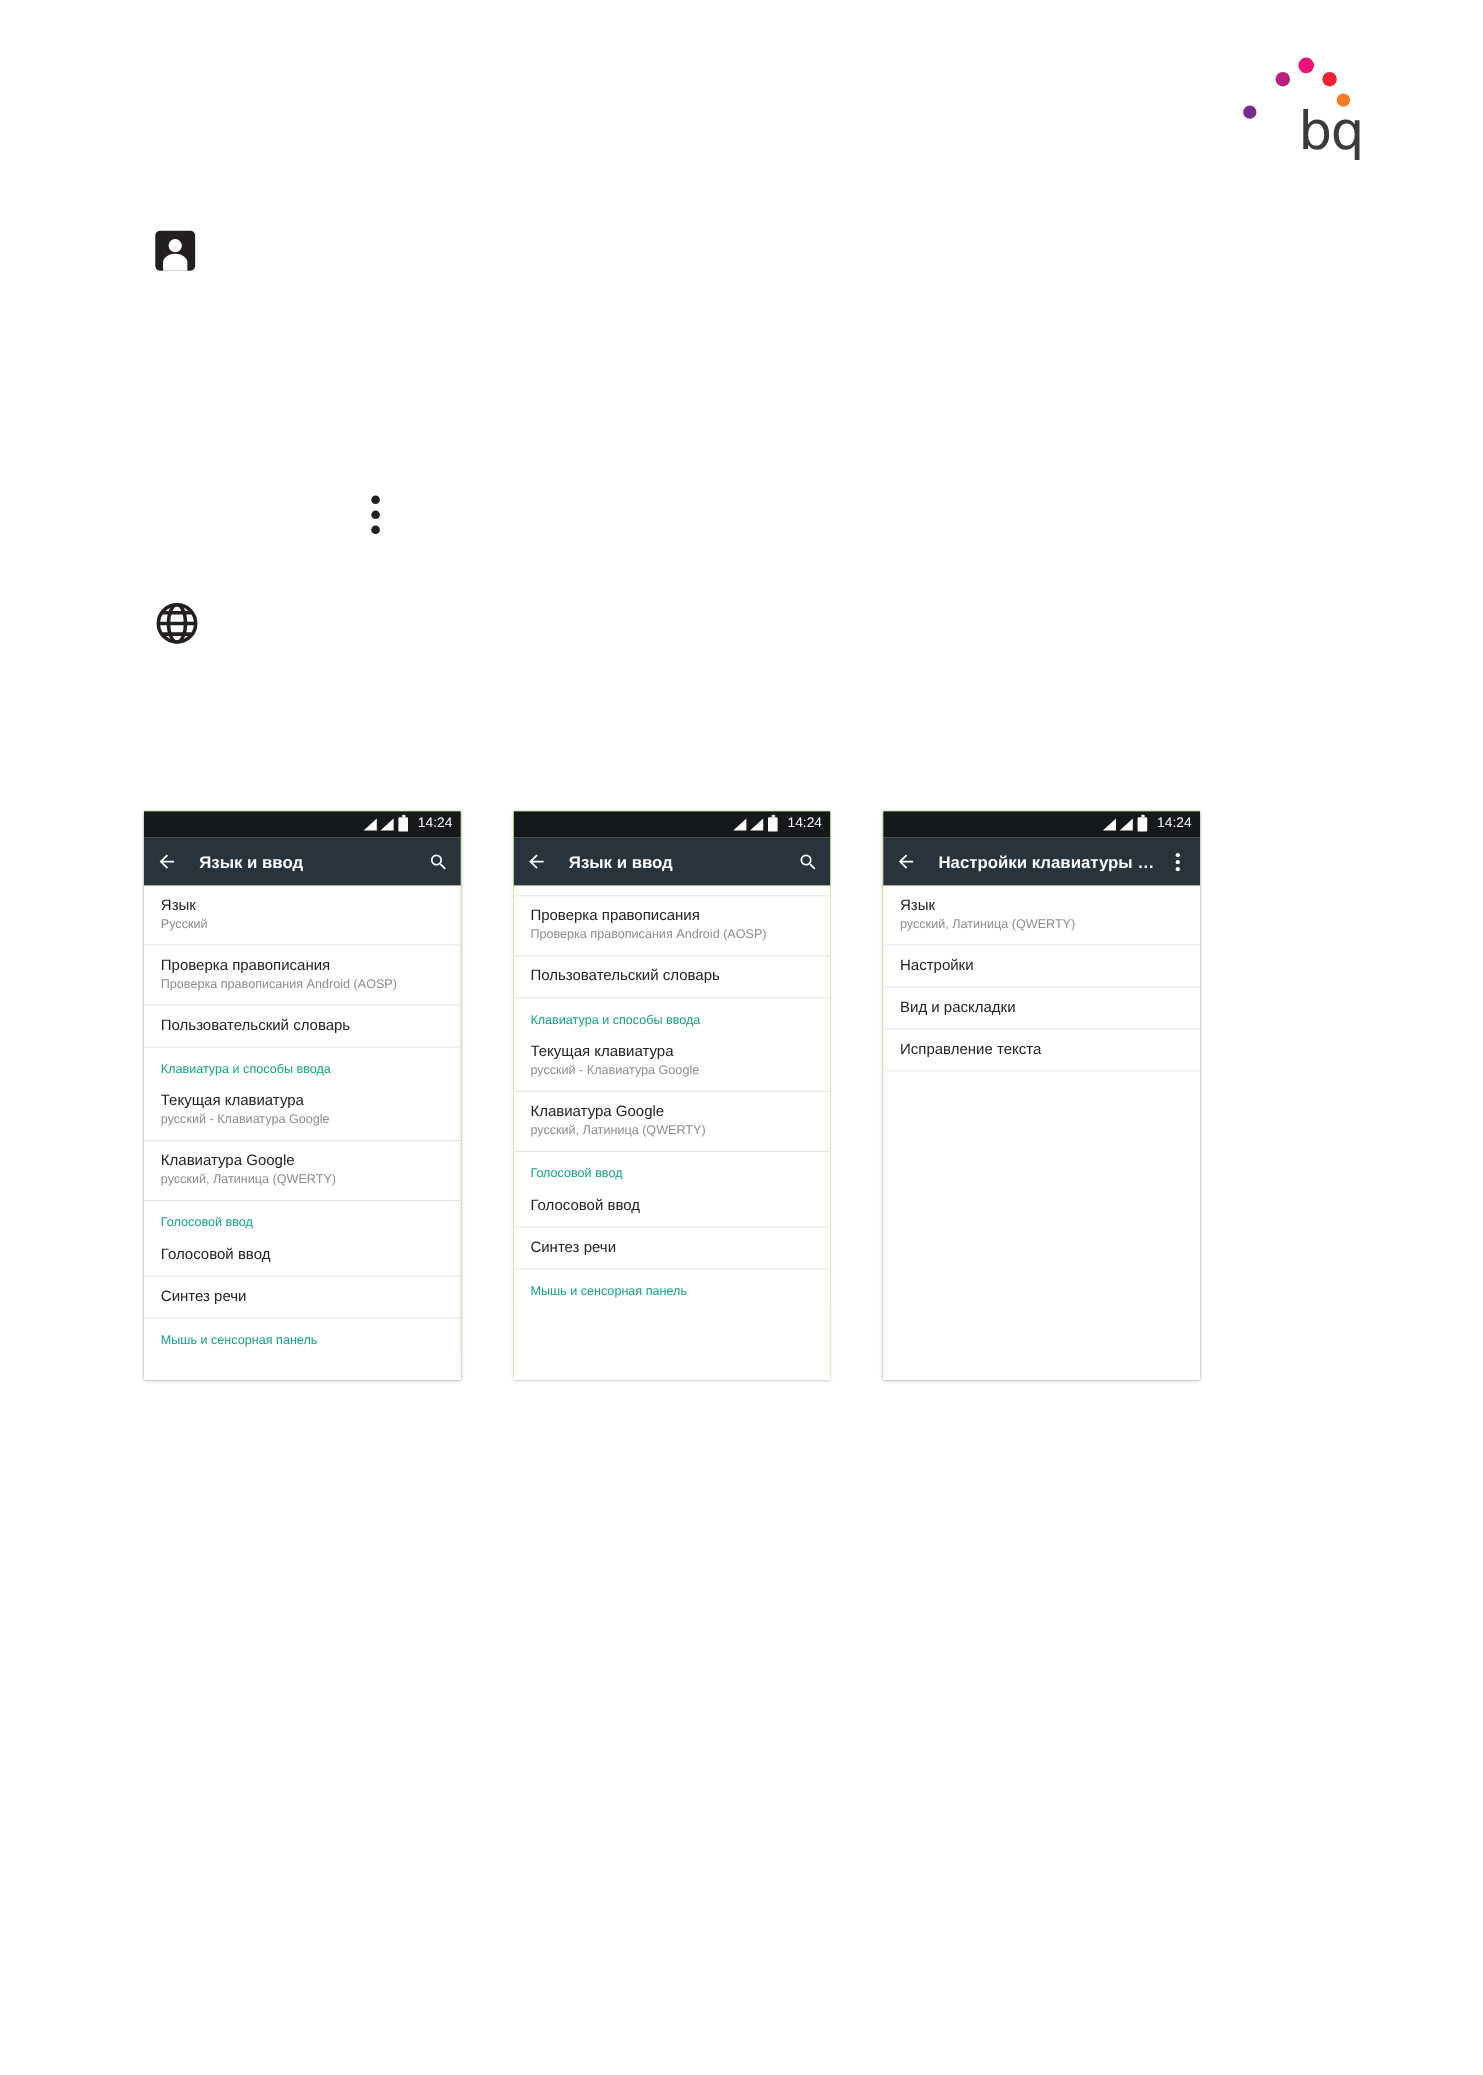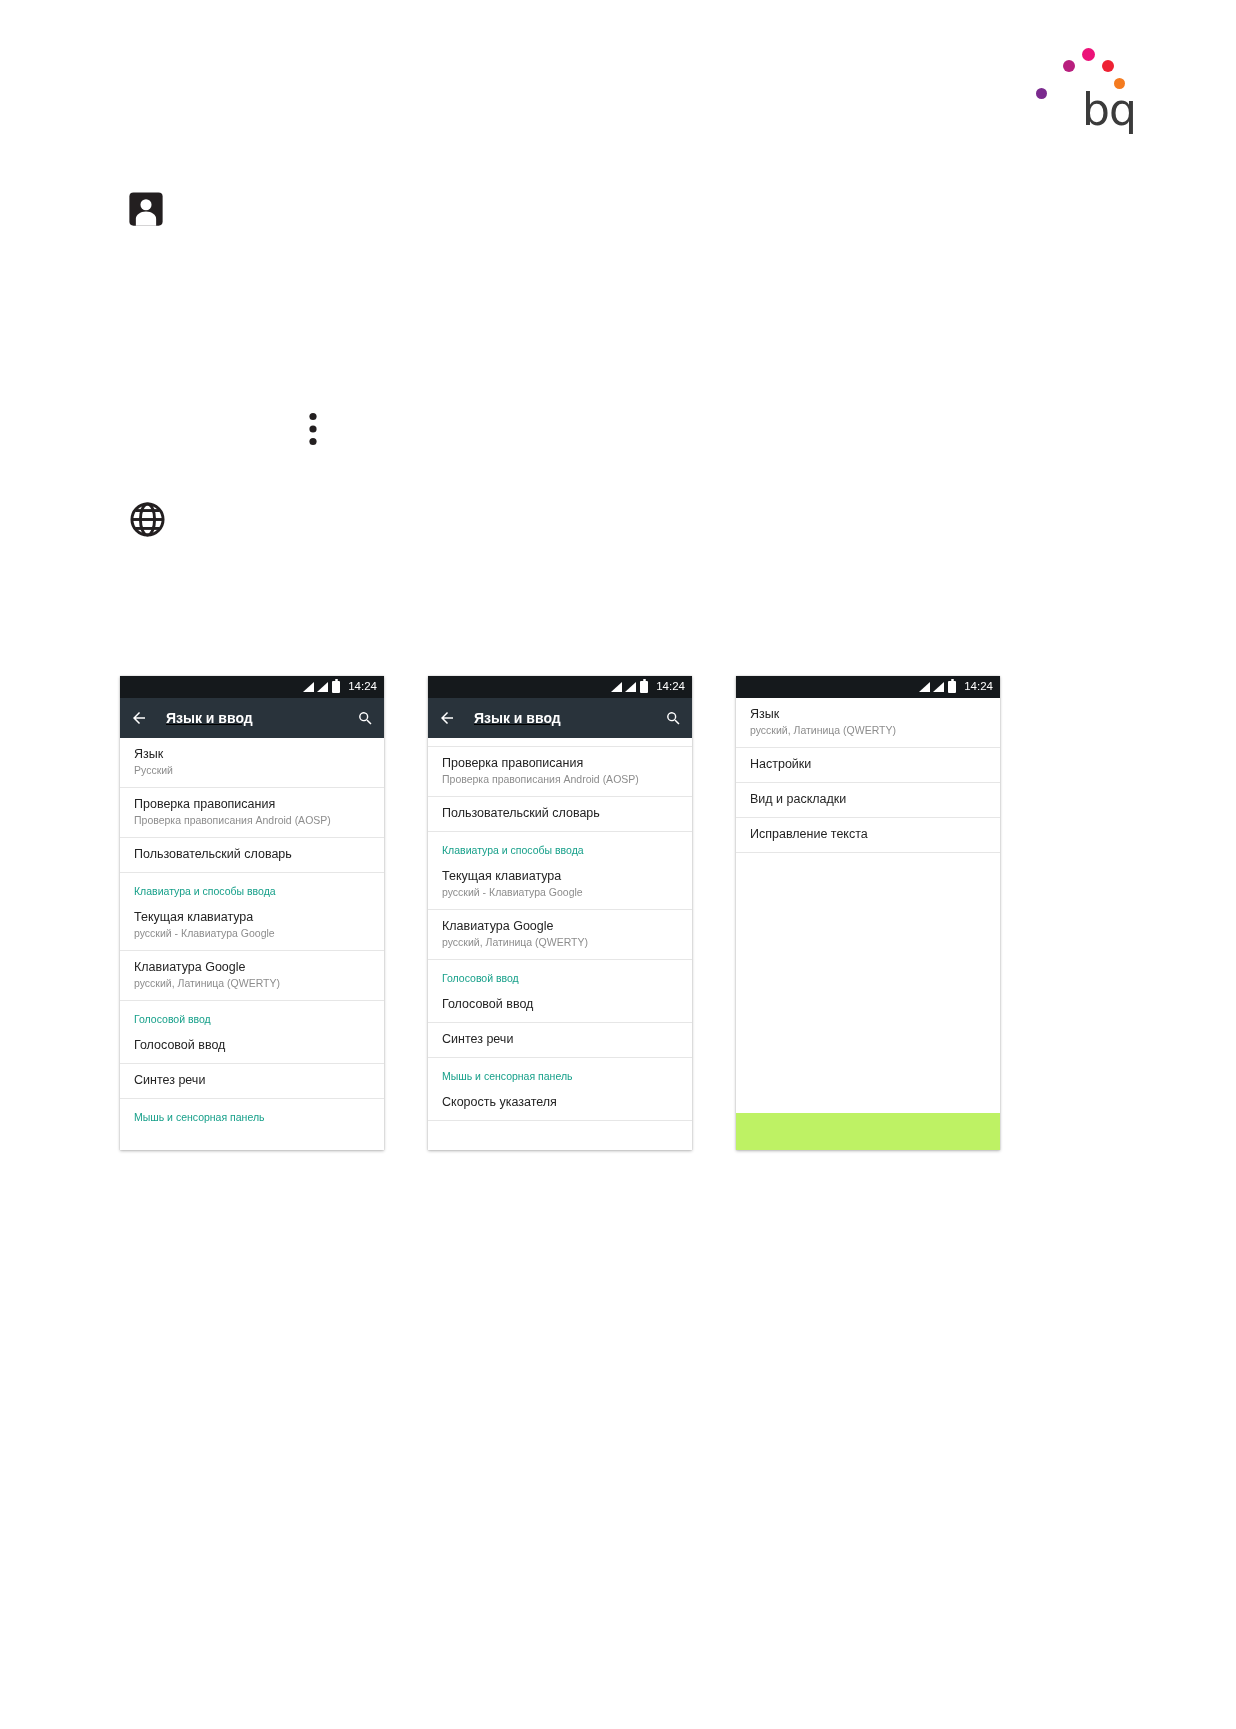--- a/index.html
+++ b/index.html
@@ -99,21 +99,20 @@
     font-family: "Liberation Sans", sans-serif;
   }
 
   .appbar {
     height: 40px;
     background: #29333b;
     display: flex;
     align-items: center;
     padding: 0 10px;
     box-sizing: border-box;
-    text-decoration: underline;
   }
   .appbar .bar-title {
     color: #ffffff;
     font-size: 14px;
     font-weight: bold;
     margin-left: 18px;
     flex: 1;
     white-space: nowrap;
     overflow: hidden;
     text-overflow: ellipsis;
@@ -297,36 +296,48 @@
         <div class="sub">русский, Латиница (QWERTY)</div>
       </div>
       <div class="section-head">Голосовой ввод</div>
       <div class="row">
         <div class="title">Голосовой ввод</div>
       </div>
       <div class="row">
         <div class="title">Синтез речи</div>
       </div>
       <div class="section-head">Мышь и сенсорная панель</div>
-      <div class="row">
-        <div class="title">Скорость указателя</div>
-      </div>
       <div class="spacer-fill" style="height: 260px;"></div>
     </div>
 </div>
 
 <div class="phone" id="p2" style="left:736px; top:676px; height:474px;">
   <div class="statusbar">
     <div class="sb-icons">
       <span class="sig"></span>
       <span class="sig"></span>
       <span class="batt"></span>
       <span class="sb-time">14:24</span>
     </div>
   </div>
+  <div class="appbar">
+    <span class="bar-icon">
+      <svg width="18" height="18" viewBox="0 0 24 24">
+          <path d="M20 11H7.8l5.6-5.6L12 4l-8 8 8 8 1.4-1.4L7.8 13H20z" fill="#fff"></path>
+        </svg>
+    </span>
+    <span class="bar-title">Настройки клавиатуры G…</span>
+    <span class="bar-icon">
+      <svg width="5" height="17" viewBox="0 0 6 20">
+          <circle cx="3" cy="3" r="2.1" fill="#fff"></circle>
+          <circle cx="3" cy="10" r="2.1" fill="#fff"></circle>
+          <circle cx="3" cy="17" r="2.1" fill="#fff"></circle>
+        </svg>
+    </span>
+  </div>
   <div class="list">
       <div class="row">
         <div class="title">Язык</div>
         <div class="sub">русский, Латиница (QWERTY)</div>
       </div>
       <div class="row">
         <div class="title">Настройки</div>
       </div>
       <div class="row">
         <div class="title">Вид и раскладки</div>

